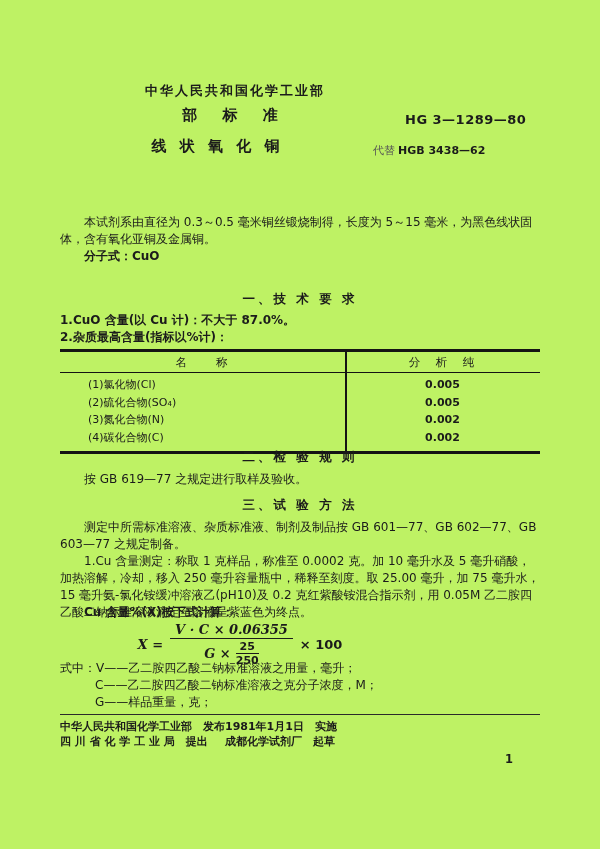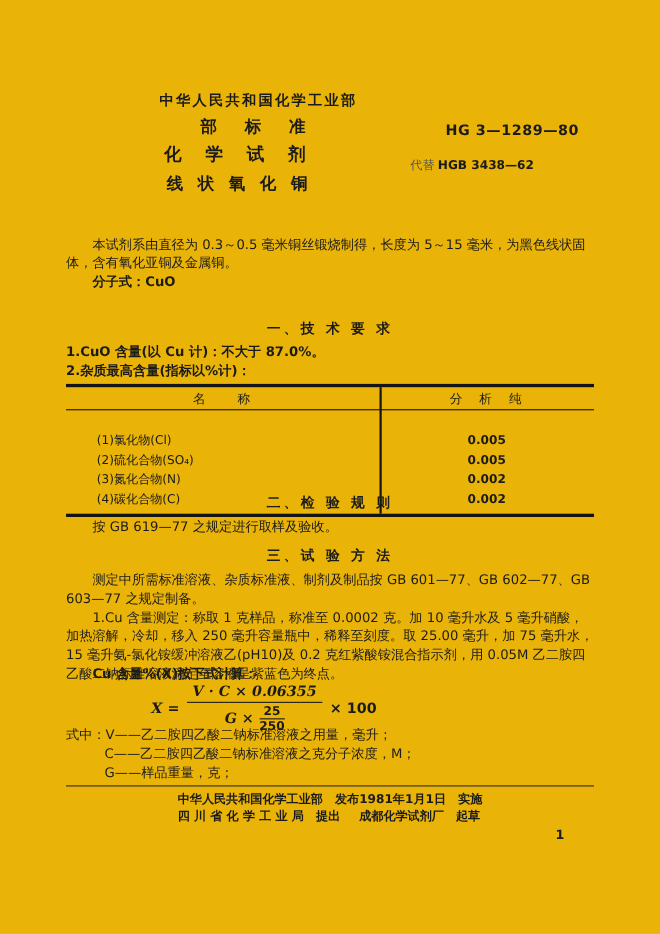--- a/index.html
+++ b/index.html
@@ -1,20 +1,20 @@
 <!DOCTYPE html>
 <html><head>
 <meta charset="utf-8">
 <style>
   html,body { margin:0; padding:0; background:#e8e8e6; }
   .page {
     position:relative;
     width:600px; height:849px;
     margin:0 auto;
-    background:#eab308;
+    background:#bef264;
     color:#1b1b1b;
     font-family:"DejaVu Sans", sans-serif;
     overflow:hidden;
   }
   .abs { position:absolute; }
   .content-col { left:60px; width:480px; }
 
   
   .hdr-left { left:60px; top:82px; width:350px; text-align:center; }
   .hdr-org { font-size:13px; font-weight:bold; letter-spacing:2px; }
@@ -35,21 +35,21 @@
   .intro { top:214px; }
   .mol-line { margin-top:0; text-indent:2em; }
 
   .sec1-heading { top:291px; }
   .sec1-items { top:312px; }
   .sec1-items .item { font-weight:bold; font-weight:600; }
 
   
   .spec-table { top:349px; border-top:3px solid #141414; border-bottom:3px solid #141414; }
   .tbl-header { display:flex; border-bottom:1.5px solid #141414; height:20px; align-items:center; }
-  .tbl-body { padding:3px 0 5px 0;margin-top:16px; }
+  .tbl-body { padding:3px 0 5px 0; }
   .tbl-row { display:flex; height:17.5px; align-items:center; }
   .col-name { width:285px; box-sizing:border-box; }
   .col-val  { width:195px; box-sizing:border-box; text-align:center; }
   .tbl-header .col-name, .tbl-header .col-val { text-align:center; font-size:11.5px; letter-spacing:2px; }
   .tbl-vline { position:absolute; left:285px; top:0; bottom:0; width:1.5px; background:#141414; }
   .tbl-row .col-name { padding-left:28px; font-size:11px; }
   .tbl-row .col-val { font-size:11px; font-weight:bold; }
 
   .sec2-heading { top:449px; }
   .sec2-body { top:471px; }
@@ -66,38 +66,37 @@
   .frac .den { padding-top:1px; display:flex; align-items:center; justify-content:center; gap:5px; }
   .frac-sm { display:inline-flex; flex-direction:column; font-size:11px; }
   .frac-sm .num-sm { border-bottom:1.2px solid #1b1b1b; padding:0 3px; }
   .var { font-style:italic; font-family:"DejaVu Serif", serif; }
 
   .where { top:660px; }
   .where .w-line { line-height:17px; }
   .where .w-ind { padding-left:35px; }
 
   
-  .footer { top:714px; border-top:1.5px solid #2a2a2a; padding-top:5px; display:flex; justify-content:center; }
+  .footer { top:714px; border-top:1.5px solid #2a2a2a; padding-top:5px; display:flex; justify-content:flex-start; }
   .foot-col { font-size:11px; font-weight:bold; line-height:14.5px; }
   .foot-right { text-align:left; }
   .page-num { top:752px; left:505px; font-size:11.5px; font-weight:bold; }
 </style>
 </head>
 <body>
 
 <div class="page">
 
   <div class="abs hdr-left">
     <div class="hdr-org">中华人民共和国化学工业部</div>
     <div class="hdr-type">部 标 准</div>
   </div>
   <div class="abs hdr-no">HG 3—1289—80</div>
 
   <div class="abs title-block">
-    <div class="title-1">化 学 试 剂</div>
     <div class="title-2">线 状 氧 化 铜</div>
   </div>
   <div class="abs hdr-replaces">
     <span class="rep-prefix">代替</span><span class="rep-no">HGB 3438—62</span>
   </div>
 
   <div class="abs content-col intro body-txt">
     <div class="indent">本试剂系由直径为 0.3～0.5 毫米铜丝锻烧制得，长度为 5～15 毫米，为黑色线状固体，含有氧化亚铜及金属铜。</div>
     <div class="mol-line" style="font-weight:600;">分子式：CuO</div>
   </div>

